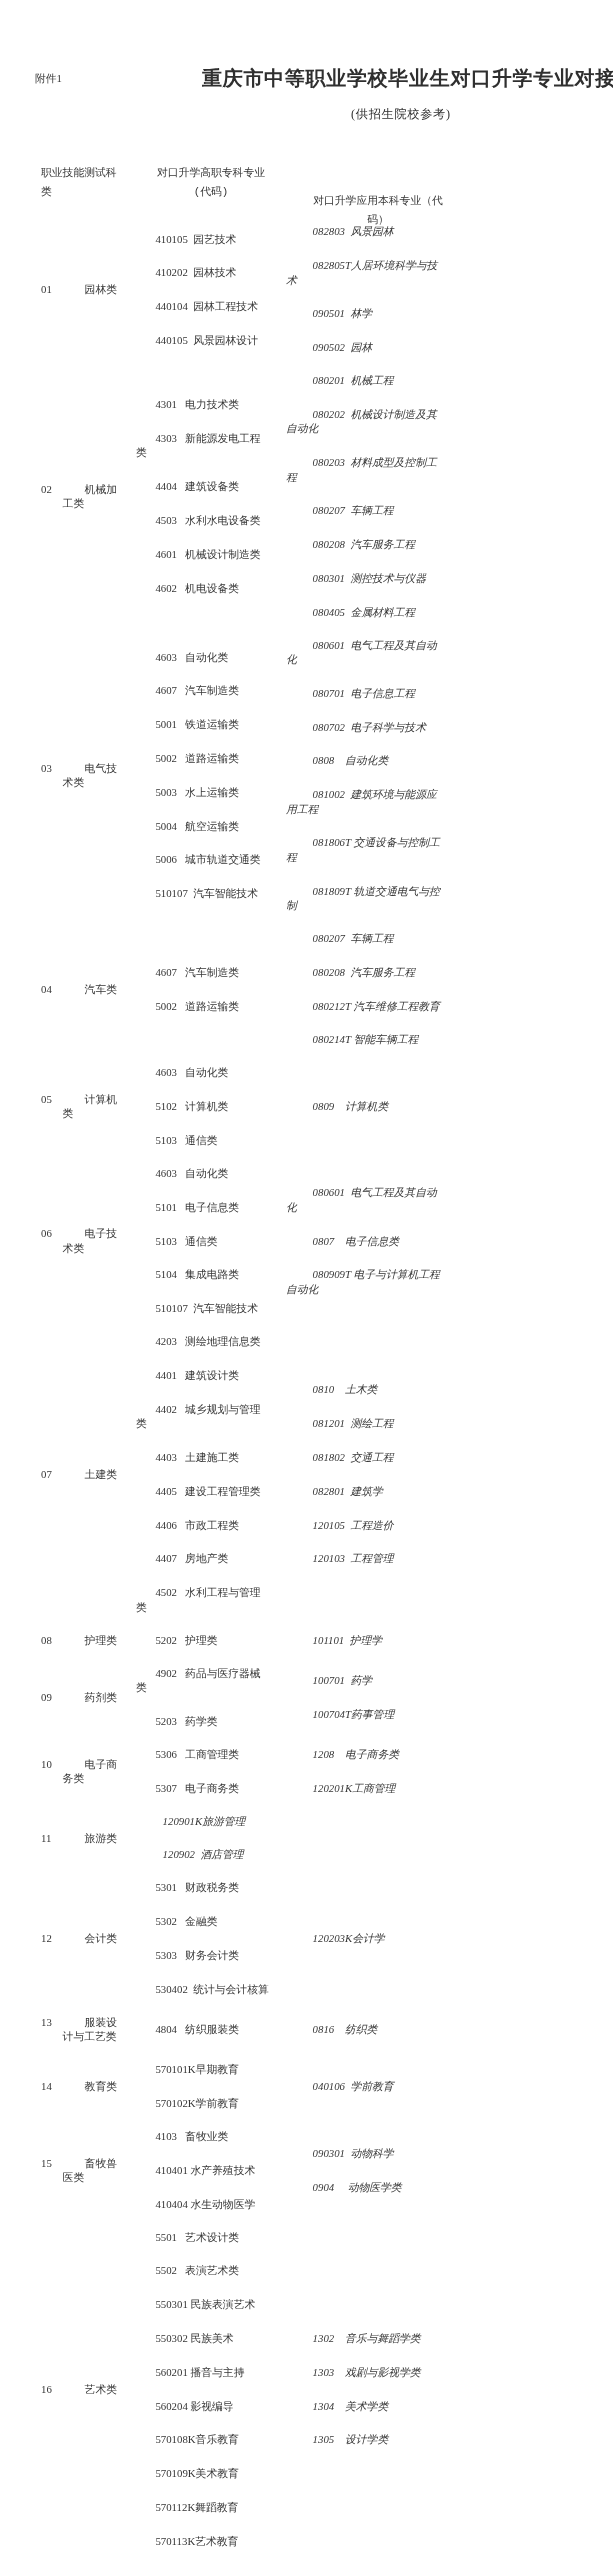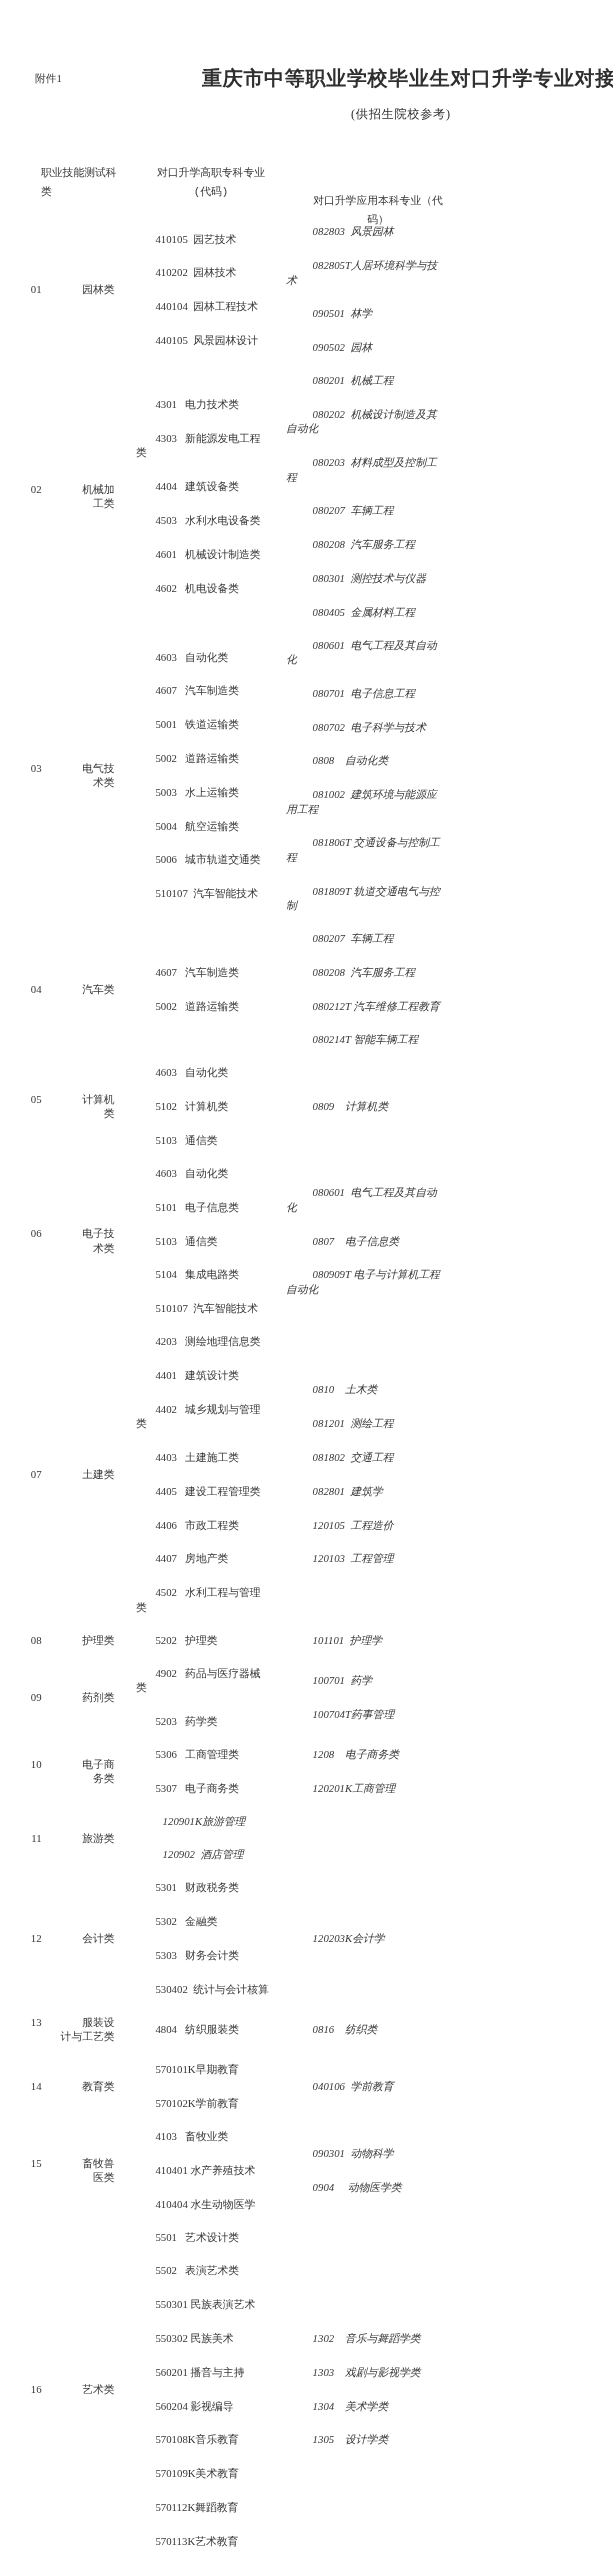--- a/index.html
+++ b/index.html
@@ -18,21 +18,21 @@
     font-size:12.2px;font-weight:normal;letter-spacing:0.7px;color:#2f2f2f;white-space:nowrap;
   }
   .thead{position:absolute;top:164px;left:0;width:613px;height:50px;font-family:Liberation Mono, monospace;}
   .thead .h{line-height:19.4px;white-space:pre-wrap;}
   .h1{position:absolute;left:41px;top:0;width:93px;}
   .h2{position:absolute;left:136px;top:0;width:150px;text-align:center;}
   .h3{position:absolute;left:286px;top:0;width:184px;text-align:center;margin-top:28px;}
   #table-body{position:absolute;top:215px;left:0;width:613px;}
   .section{display:flex;align-items:center;padding:9.3px 0;}
   .c-label{flex:0 0 136px;}
-  .label-row{display:flex;padding-left:20px;line-height:14.4px;text-align:right;}
+  .label-row{display:flex;padding-left:41px;line-height:14.4px;}
   .num{flex:0 0 21.6px;}
   .cat{width:73px;white-space:pre-wrap;text-indent:22px;line-height:14.4px;}
   .cell{display:block;}
   .c-zhuan{flex:0 0 150px;}
   .c-ben{flex:1 1 auto;min-width:0;font-style:italic;}
   .item{line-height:14.4px;white-space:pre-wrap;}
   .c-zhuan .item{text-indent:19.4px;}
   .c-ben .item{text-indent:26.6px;}
   .item + .item{margin-top:19.4px;}
 </style>

